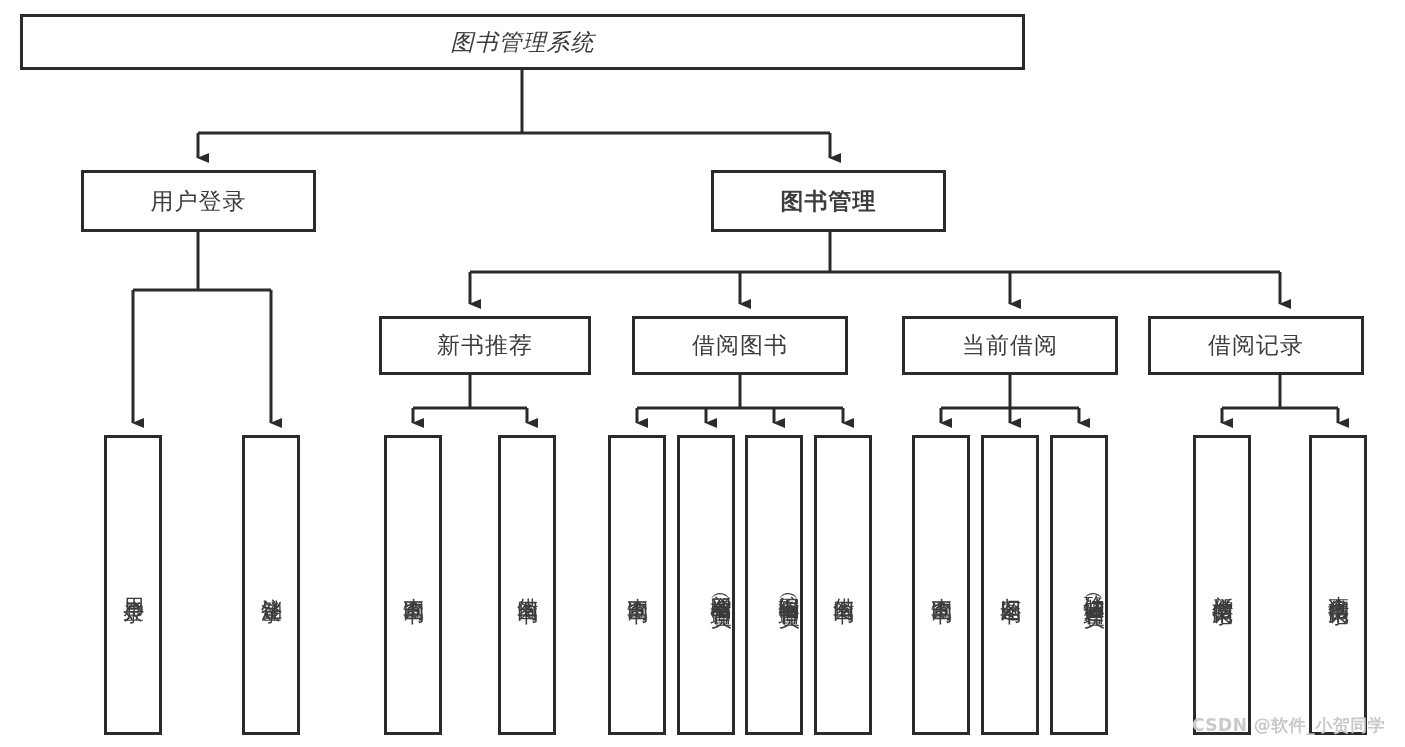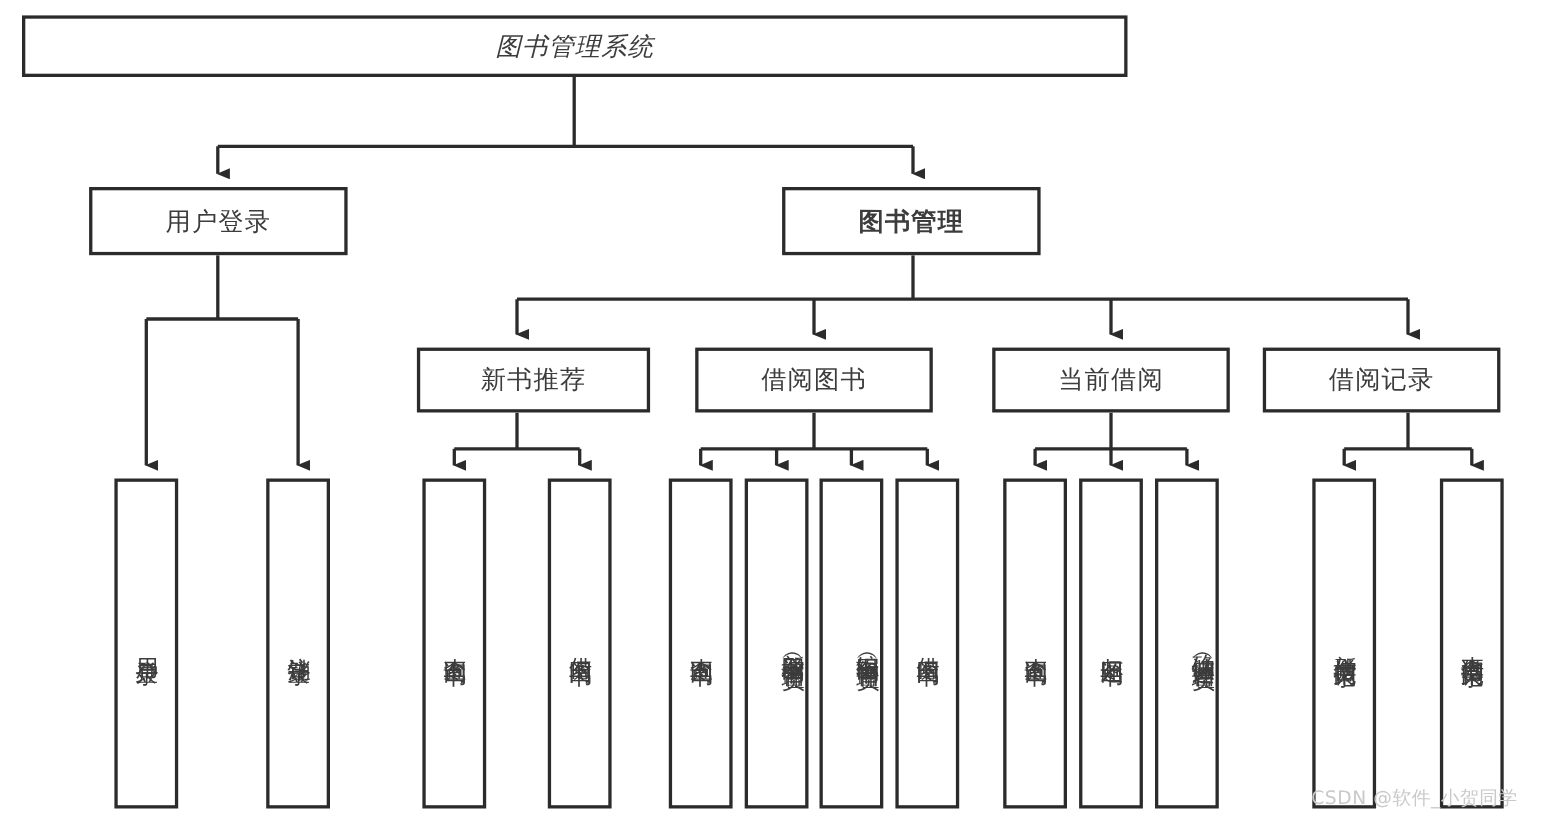--- a/index.html
+++ b/index.html
@@ -130,15 +130,15 @@
     <span>确认归还（管理员）</span>
   </div>
 
   <div class="node leaf" style="left:1193px;top:435px;width:58px;height:300px;">
     <span>新增借阅记录</span>
   </div>
   <div class="node leaf" style="left:1309px;top:435px;width:58px;height:300px;">
     <span>查询借阅记录</span>
   </div>
 
-  <div class="watermark" style="left:1192px;top:714px;">CSDN @软件_小贺同学</div>
+  <div class="watermark" style="left:1192px;top:714px;font-weight:bold;">CSDN @软件_小贺同学</div>
 
 </div>
 
 </body></html>

